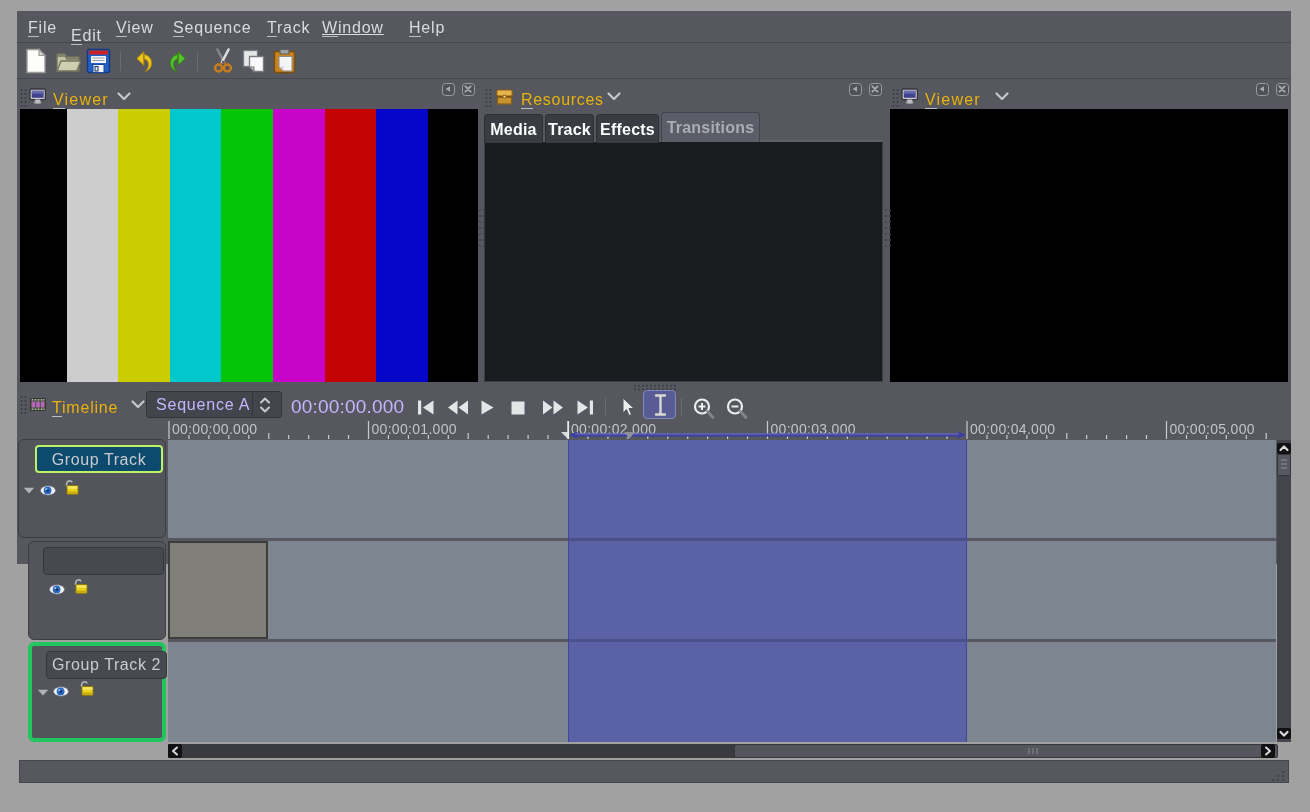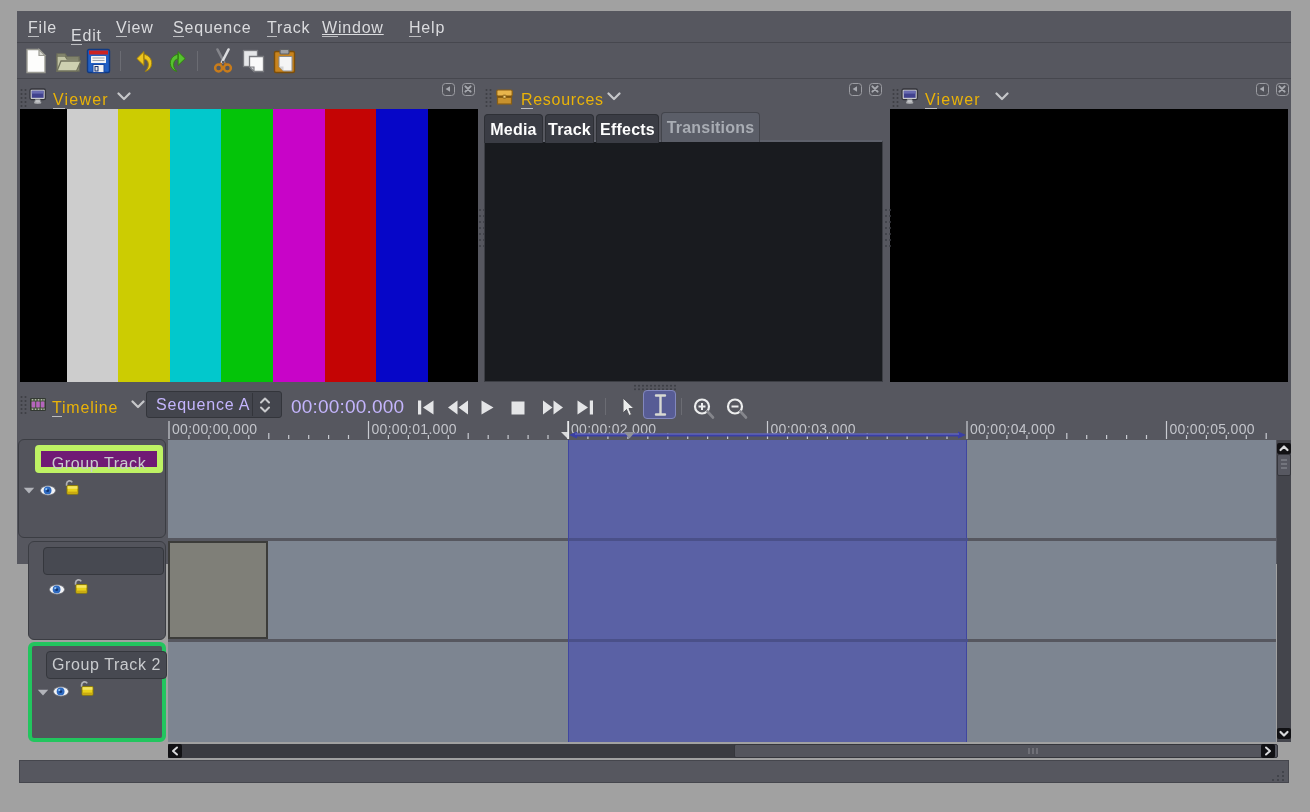--- a/index.html
+++ b/index.html
@@ -457,21 +457,21 @@
 
     <div class="abs" style="left:-0.5px;top:101px;width:100px;height:98px;background:#7f7f78;border:2px solid #3c3c3a;"></div>
 
     <div class="abs" style="left:400px;top:0;width:399px;height:302px;background:#5a61a5;border-left:1px solid #4046a0;border-right:1px solid #4046a0;">
       <div class="abs" style="left:0;top:98px;width:399px;height:3px;background:#4a5089;"></div>
       <div class="abs" style="left:0;top:199px;width:399px;height:3px;background:#4a5089;"></div>
     </div>
   </div>
 
   <div class="abs" style="left:1px;top:428px;width:148px;height:99px;background:#53545c;border:1px solid #3b3d43;border-radius:6px;">
-    <div class="abs" style="left:16px;top:5px;width:128px;height:28px;background:#701a75;border:6px solid #bef264;border-radius:4px;color:#c9cbce;font-size:16px;letter-spacing:0.6px;text-align:center;line-height:26px;">Group Track</div>
+    <div class="abs" style="left:16px;top:5px;width:128px;height:28px;background:#0c4a6e;border:2px solid #bef264;border-radius:4px;color:#c9cbce;font-size:16px;letter-spacing:0.6px;text-align:center;line-height:26px;">Group Track</div>
     <div class="abs" style="left:4px;top:47px;">
         <svg width="12" height="7" viewBox="0 0 12 7">
 <path d="M0.8 0.8 L11.2 0.8 L6 6.4 Z" fill="#b2b4ba"></path>
 </svg>
       </div>
     <div class="abs" style="left:21px;top:45px;">
         <svg width="16" height="11" viewBox="0 0 16 11">
 <ellipse cx="8" cy="5.5" rx="7.6" ry="4.7" fill="#f2f3f5" stroke="#6a6b72" stroke-width="0.8"></ellipse>
 <circle cx="7.6" cy="5.4" r="3.9" fill="#2e6ac0"></circle>
 <circle cx="7.6" cy="5.4" r="1.5" fill="#123672"></circle>

